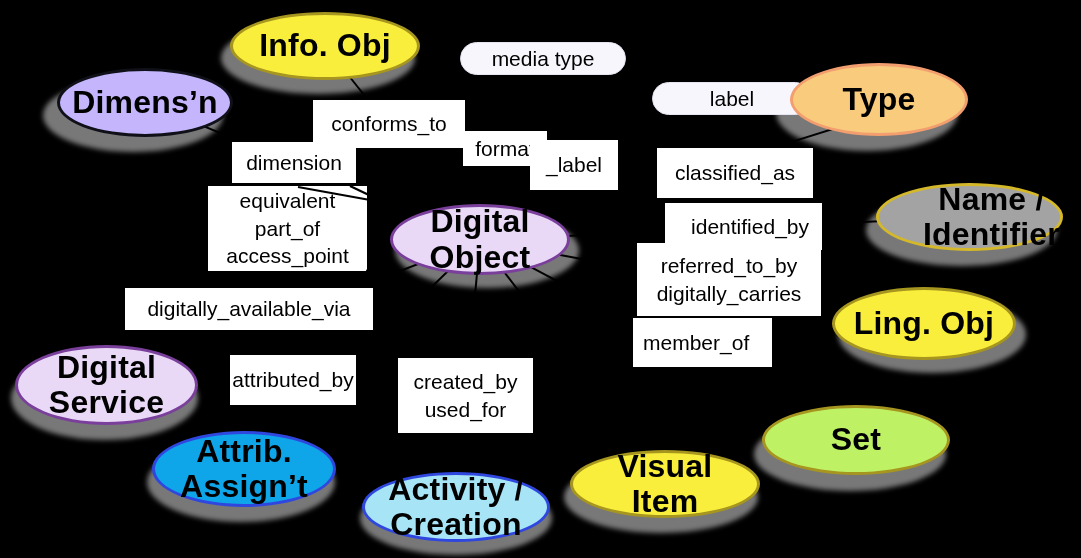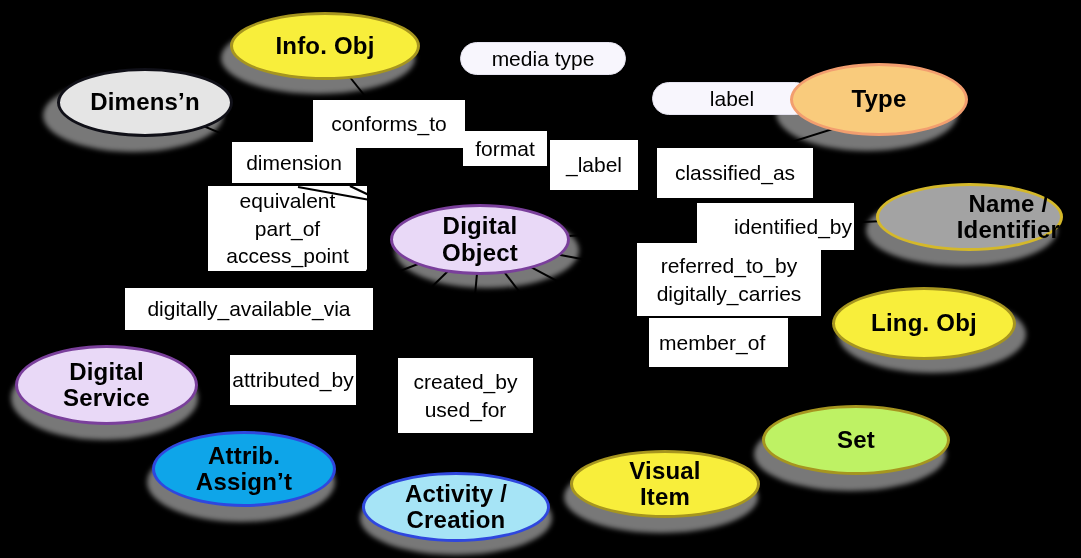--- a/index.html
+++ b/index.html
@@ -12,31 +12,31 @@
   
   .node{position:absolute;}
   .node .shadow{
     position:absolute;inset:-2px;border-radius:50%;
     background:#787878;filter:blur(2.5px);z-index:1;
   }
   .node .body{
     position:absolute;inset:0;border-radius:50%;
     border:3px solid #4d7c0f;box-sizing:border-box;
     display:flex;align-items:center;justify-content:center;text-align:center;
-    z-index:5;font-weight:bold;font-size:24px;line-height:1.1;
+    z-index:5;font-weight:bold;font-size:32px;line-height:1.1;
     white-space:pre-line;letter-spacing:0.2px;
   }
   
   .plabel{
     position:absolute;z-index:3;background:#fff;
     display:flex;align-items:center;justify-content:center;text-align:center;
     font-size:21px;line-height:1.33;white-space:pre-line;
   }
-  .plabel.alignr{justify-content:flex-end;padding-right:2px;box-sizing:border-box;text-align:right;margin-left:32px;}
-  .plabel.alignl{justify-content:flex-start;padding-left:10px;box-sizing:border-box;text-align:left;margin-left:16px;}
+  .plabel.alignr{justify-content:flex-end;padding-right:13px;box-sizing:border-box;text-align:right;}
+  .plabel.alignl{justify-content:flex-start;padding-left:10px;box-sizing:border-box;text-align:left;}
   
   .pill{
     position:absolute;z-index:3;background:#F8F6FD;border:1px solid #E6E4F0;
     border-radius:18px;box-sizing:border-box;
     display:flex;align-items:center;justify-content:center;
     font-size:21px;
   }
   
   #edges{position:absolute;left:0;top:0;z-index:2;}
   #edges line{stroke:#000;stroke-width:2;}
@@ -58,21 +58,21 @@
     <line x1="480" y1="240" x2="924" y2="323"></line>
     <line x1="480" y1="240" x2="856" y2="440"></line>
     <line x1="480" y1="240" x2="665" y2="484"></line>
     <line x1="480" y1="240" x2="456" y2="507"></line>
     <line x1="480" y1="240" x2="244" y2="469"></line>
     <line x1="480" y1="240" x2="106" y2="385"></line>
   </svg>
 
   <div class="plabel" style="left:313px;top:100px;width:152px;height:48px"><span>conforms_to</span></div>
   <div class="plabel" style="left:463px;top:131px;width:84px;height:35px"><span>format</span></div>
-  <div class="plabel" style="left:550px;top:140px;width:88px;height:50px"><span>_label</span></div>
+  <div class="plabel" style="left:530px;top:140px;width:88px;height:50px"><span>_label</span></div>
   <div class="plabel" style="left:232px;top:142px;width:124px;height:41px"><span>dimension</span></div>
   <div class="plabel" style="left:208px;top:186px;width:159px;height:85px"><span>equivalent
 part_of
 access_point</span></div>
   <div class="plabel" style="left:125px;top:288px;width:248px;height:42px"><span>digitally_available_via</span></div>
   <div class="plabel" style="left:657px;top:148px;width:156px;height:50px"><span>classified_as</span></div>
   <div class="plabel alignr" style="left:665px;top:203px;width:157px;height:47px"><span>identified_by</span></div>
   <div class="plabel" style="left:637px;top:243px;width:184px;height:73px"><span>referred_to_by
 digitally_carries</span></div>
   <div class="plabel alignl" style="left:633px;top:318px;width:139px;height:49px"><span>member_of</span></div>
@@ -93,21 +93,21 @@
     <path d="M 372,256 Q 371,274 350,287"></path>
   </svg>
 
   <div class="node" style="left:230px;top:12px;width:190px;height:68px">
     <div class="shadow" style="transform:translate(-7px,12px)"></div>
     <div class="body" style="background: rgb(248, 238, 59); border-color: rgb(166, 149, 31);"><span>Info. Obj</span></div>
   </div>
 
   <div class="node" style="left:57px;top:68px;width:176px;height:69px">
     <div class="shadow" style="transform:translate(-12px,13px)"></div>
-    <div class="body" style="background: #e5e5e5; border-color: rgb(16, 16, 24);"><span>Dimens’n</span></div>
+    <div class="body" style="background: #c4b5fd; border-color: rgb(16, 16, 24);"><span>Dimens’n</span></div>
   </div>
 
   <div class="node" style="left:390px;top:204px;width:180px;height:71px">
     <div class="shadow" style="transform:translate(7px,11px)"></div>
     <div class="body" style="background: rgb(233, 217, 247); border-color: rgb(122, 63, 155);"><span>Digital
 Object</span></div>
   </div>
 
   <div class="node" style="left:790px;top:63px;width:178px;height:73px">
     <div class="shadow" style="transform:translate(-12px,13px)"></div>

